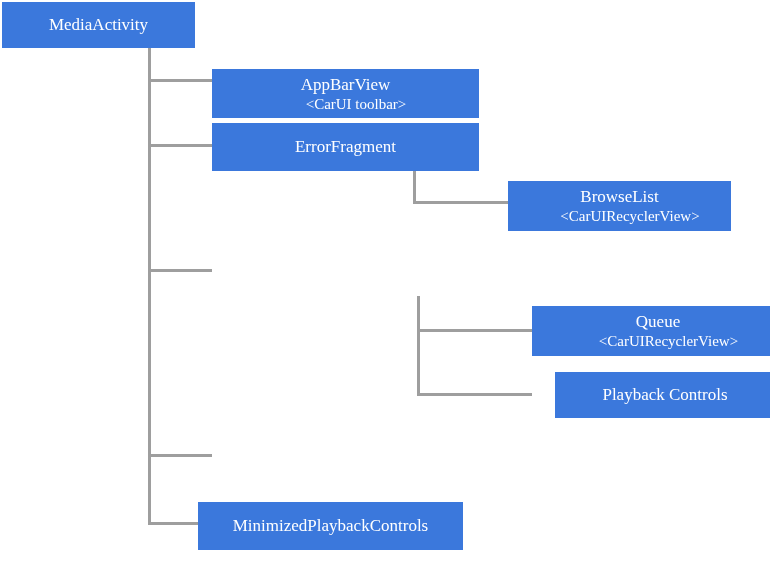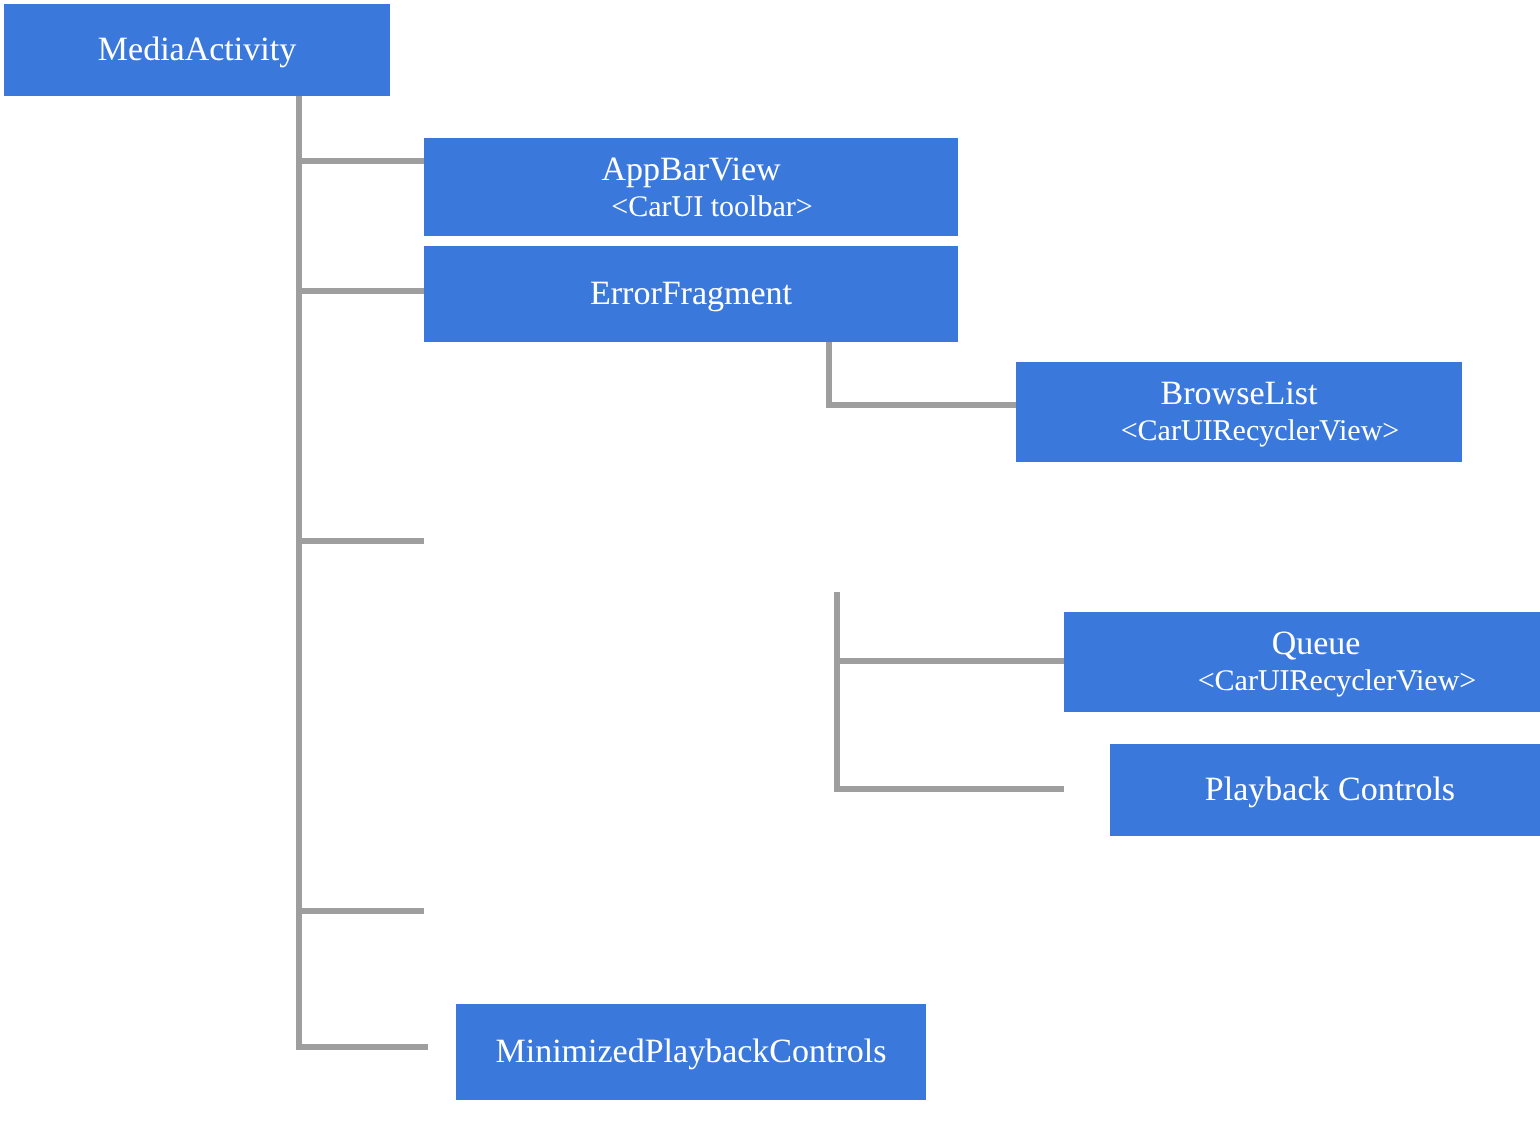--- a/index.html
+++ b/index.html
@@ -87,17 +87,17 @@
   <div class="node" style="left:532px; top:306px; width:252px; height:50px">
     <div class="t">Queue</div>
     <div class="s">&lt;CarUIRecyclerView&gt;</div>
   </div>
 
   <div class="node" style="left:555px; top:372px; width:220px; height:46px">
     <div class="t">Playback Controls</div>
   </div>
 
 
-  <div class="node" style="left:228px; top:502px; width:235px; height:48px">
+  <div class="node" style="left:198px; top:502px; width:265px; height:48px">
     <div class="t">MinimizedPlaybackControls</div>
   </div>
 
 </div>
 
 </body></html>

